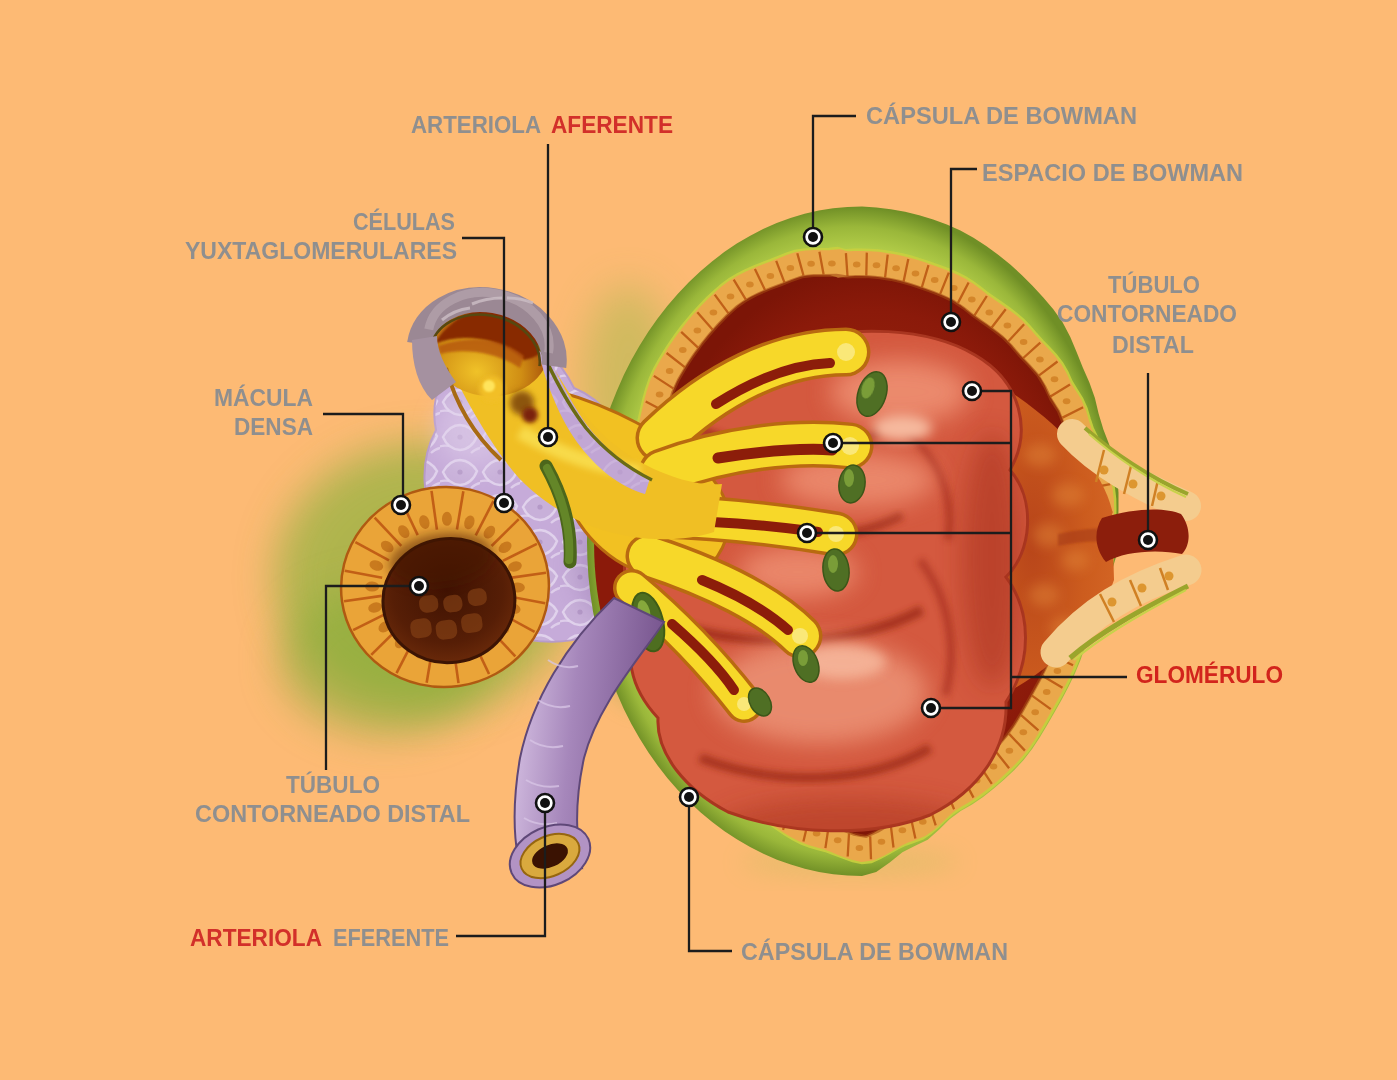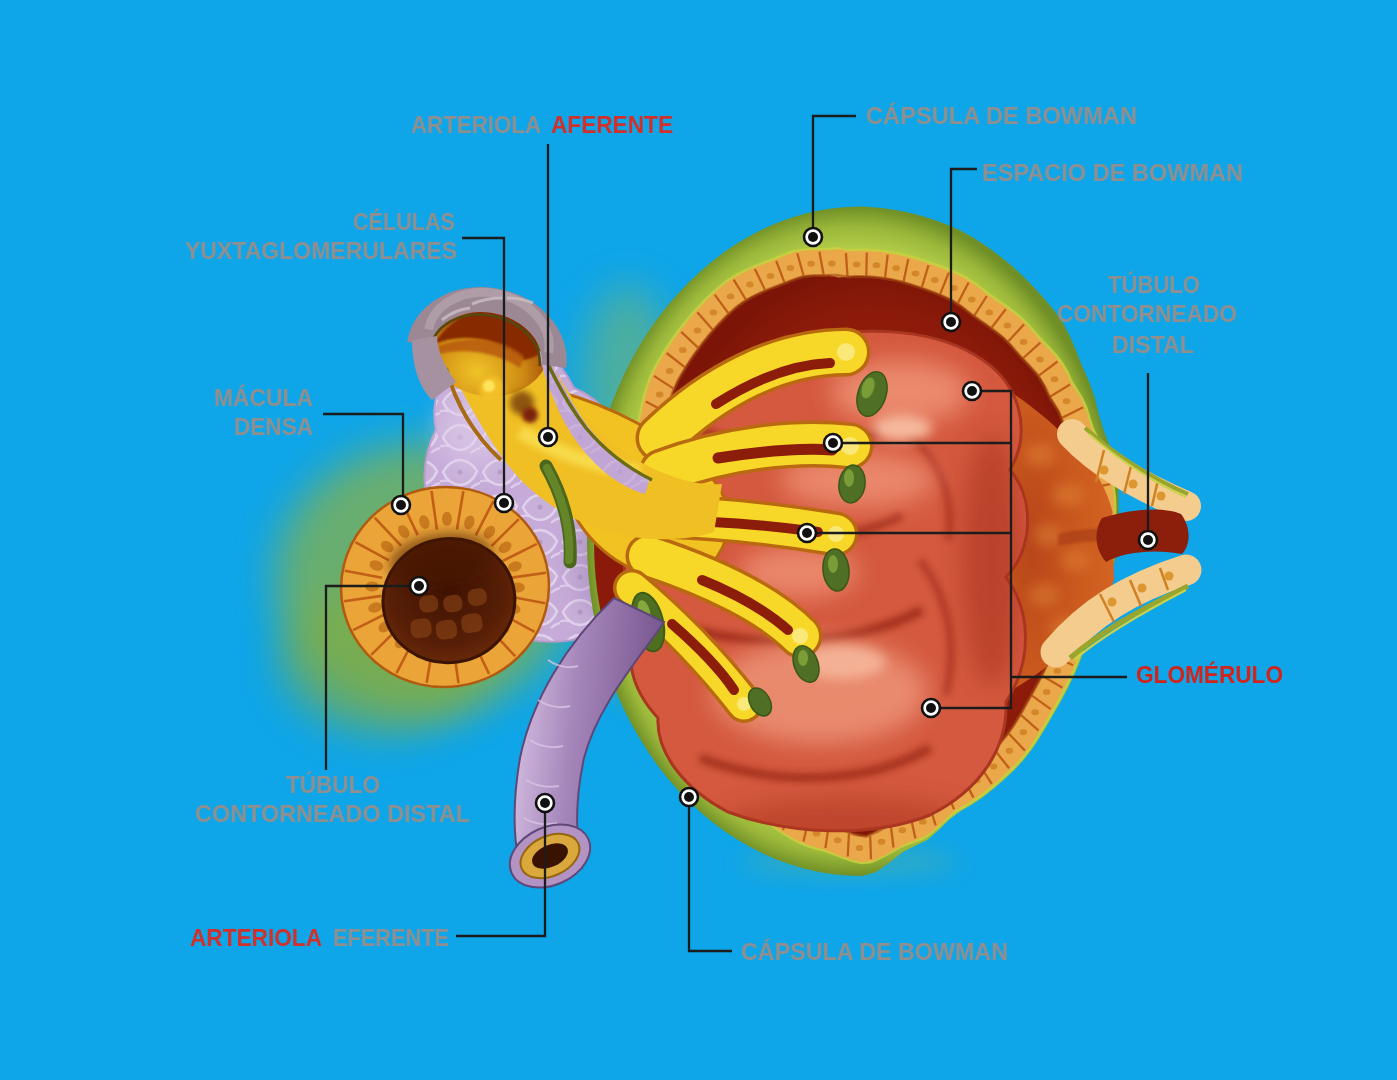--- a/index.html
+++ b/index.html
@@ -1,16 +1,16 @@
 <!DOCTYPE html>
 <html><head>
 <meta charset="utf-8">
 <style>
   html,body{margin:0;padding:0;background:#ffffff;}
-  #stage{position:relative;width:1397px;height:1080px;background:#0ea5e9;overflow:hidden;font-family:"Liberation Sans", sans-serif;text-decoration:underline;}
+  #stage{position:relative;width:1397px;height:1080px;background:#fdba74;overflow:hidden;font-family:"Liberation Sans", sans-serif;text-decoration:underline;}
   svg{position:absolute;left:0;top:0;}
   text{font-family:"Liberation Sans", sans-serif;font-weight:bold;}
 </style>
 </head>
 <body>
 <div id="stage">
 <svg width="1397" height="1080" viewBox="0 0 1397 1080">
 <defs>
   <filter id="b6" x="-40%" y="-40%" width="180%" height="180%">
           <feGaussianBlur stdDeviation="6"></feGaussianBlur>

